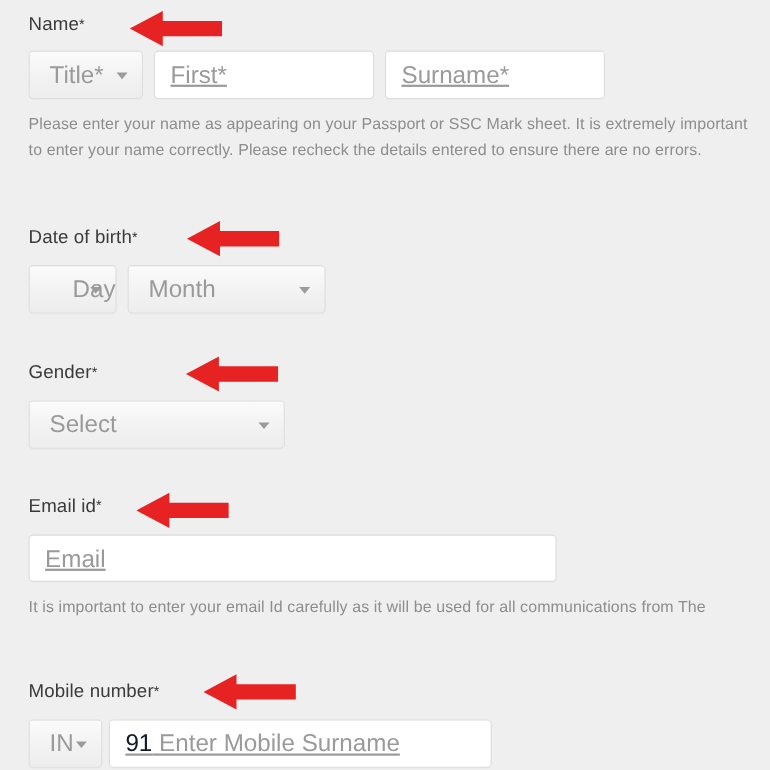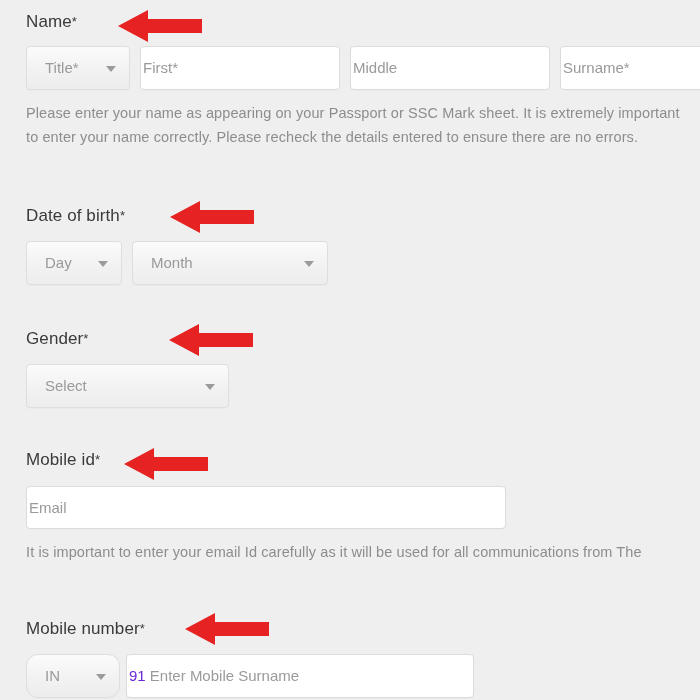--- a/index.html
+++ b/index.html
@@ -46,34 +46,35 @@
   .control-row {
     display: flex;
     align-items: flex-start;
     padding-left: 26px;
   }
 
   .ctl {
     box-sizing: border-box;
     height: 44px;
     border-radius: 4px;
-    font-size: 15px;
+    font-size: 22px;
     line-height: 42px;
     color: #9a9a9a;
     position: relative;
   }
 
   
   .input-ctl {
     background: #ffffff;
     border: 1px solid #dcdcdc;
-    padding-left: 2px;
+    padding-left: 14px;
     white-space: nowrap;
     overflow: hidden;
     box-shadow: 0 1px 0 rgba(0,0,0,0.015);
+    text-decoration: underline;
   }
 
   
   .select-ctl {
     background: linear-gradient(to bottom, #fbfbfb 0%, #f2f2f2 55%, #ededed 100%);
     border: 1px solid #dedede;
     padding-left: 18px;
     box-shadow: 0 1px 0 rgba(0,0,0,0.02);
   }
   .select-ctl .caret {
@@ -99,94 +100,91 @@
 
   
   .arrow {
     position: absolute;
     display: block;
   }
   .arrow svg { display: block; }
 
   
   .prefix {
-    color: #6d28d9;
+    color: #0f172a;
   }
 </style>
 </head>
 <body>
 
 <div class="page">
 
   <div class="field-block" style="top:12px;">
     <div class="field-label"><span>Name</span><span class="req">*</span></div>
 
     <div class="control-row" style="margin-top:14px;">
       <div class="ctl select-ctl" style="width:104px;">
         <span>Title*</span>
         <span class="caret"></span>
       </div>
       <div class="ctl input-ctl" style="width:200px; margin-left:10px;">
         <span>First*</span>
       </div>
       <div class="ctl input-ctl" style="width:200px; margin-left:10px;">
-        <span>Middle</span>
-      </div>
-      <div class="ctl input-ctl" style="width:200px; margin-left:10px;">
         <span>Surname*</span>
       </div>
     </div>
 
     <div class="note" style="margin-top:11px;">Please enter your name as appearing on your Passport or SSC Mark sheet. It is extremely important</div>
     <div class="note">to enter your name correctly. Please recheck the details entered to ensure there are no errors.</div>
   </div>
 
   <div class="field-block" style="top:206px;">
     <div class="field-label"><span>Date of birth</span><span class="req">*</span></div>
 
     <div class="control-row" style="margin-top:15px;">
-      <div class="ctl select-ctl" style="width:96px;">
+      <div class="ctl select-ctl" style="width:80px;text-align:right;">
         <span>Day</span>
         <span class="caret"></span>
       </div>
-      <div class="ctl select-ctl" style="width:196px; margin-left:10px;">
+      <div class="ctl select-ctl" style="width:180px; margin-left:10px;">
         <span>Month</span>
         <span class="caret"></span>
       </div>
     </div>
   </div>
 
   <div class="field-block" style="top:329px;">
     <div class="field-label"><span>Gender</span><span class="req">*</span></div>
 
     <div class="control-row" style="margin-top:15px;">
-      <div class="ctl select-ctl" style="width:203px;">
+      <div class="ctl select-ctl" style="width:233px;">
         <span>Select</span>
         <span class="caret"></span>
       </div>
     </div>
   </div>
 
   <div class="field-block" style="top:450px;">
-    <div class="field-label"><span>Mobile id</span><span class="req">*</span></div>
+    <div class="field-label"><span>Email id</span><span class="req">*</span></div>
 
     <div class="control-row" style="margin-top:16px;">
       <div class="ctl input-ctl" style="width:480px; height:43px; line-height:41px;">
         <span>Email</span>
       </div>
     </div>
 
     <div class="note" style="margin-top:11px;">It is important to enter your email Id carefully as it will be used for all communications from The</div>
   </div>
 
   <div class="field-block" style="top:619px;">
     <div class="field-label"><span>Mobile number</span><span class="req">*</span></div>
 
     <div class="control-row" style="margin-top:15px;">
-      <div class="ctl select-ctl" style="width:94px; padding-left:18px;border-radius:12px;">
+      <div class="ctl select-ctl" style="width:67px; padding-left:18px;">
         <span>IN</span>
         <span class="caret"></span>
       </div>
       <div class="ctl input-ctl" style="width:348px; margin-left:6px;">
         <span class="prefix">91</span>
         <span>Enter Mobile Surname</span>
       </div>
     </div>
   </div>
 

